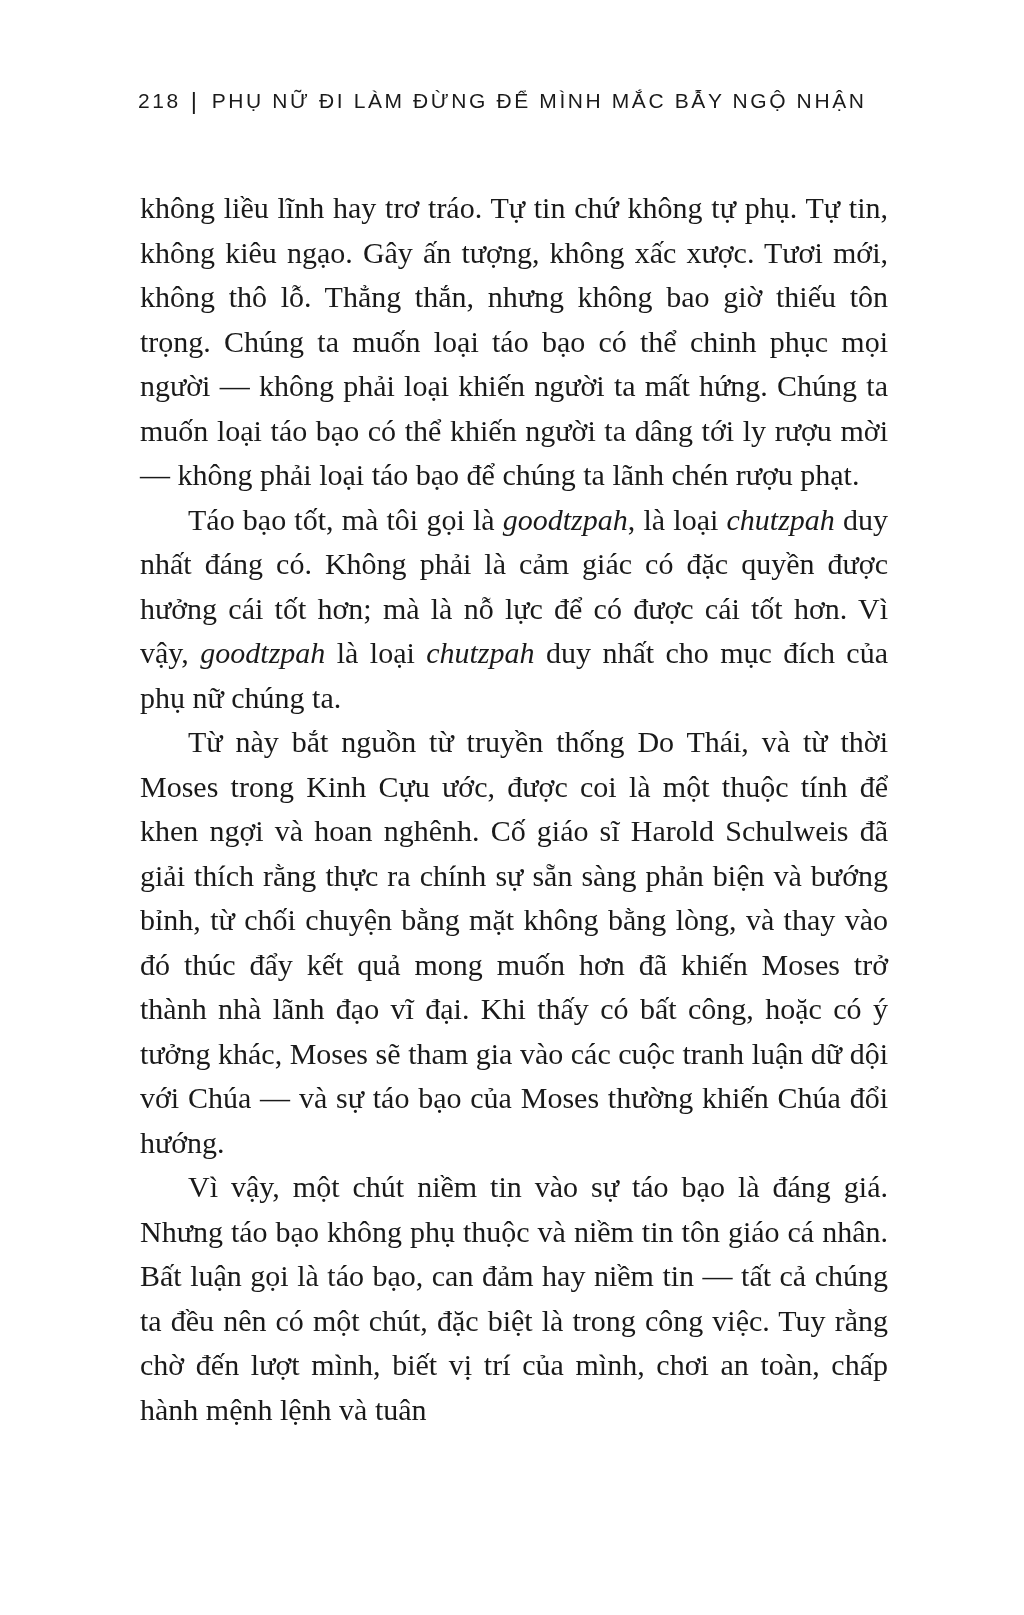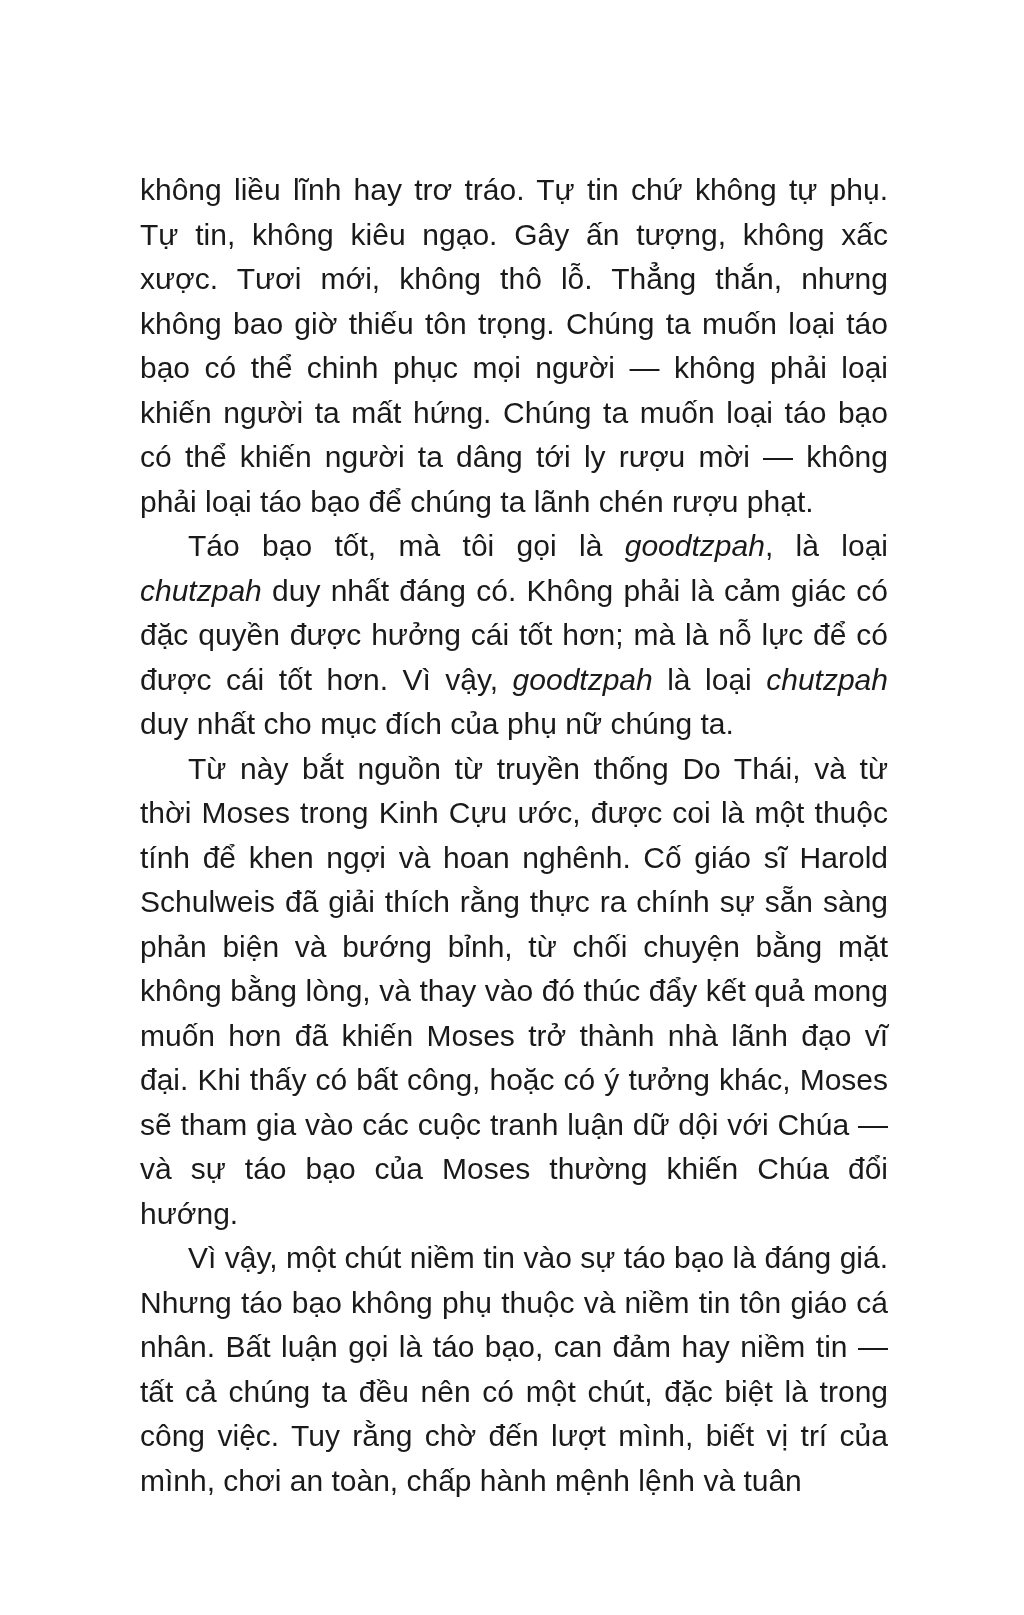--- a/index.html
+++ b/index.html
@@ -29,42 +29,47 @@
   .page-header .sep {
     display: inline-block;
     margin: 0 12px 0 10px;
     font-weight: 300;
     transform: translateY(1px);
     font-size: 24px;
   }
   .page-body {
     position: absolute;
     left: 140px;
-    top: 168px;
+    top: 186px;
     width: 748px;
-    font-family: Liberation Sans, sans-serif;
+    font-family: Liberation Serif, serif;
     font-size: 30px;
     line-height: 44.5px;
     text-align: justify;
     color: var(--ink, #1a1a1a);
   }
   .page-body p {
     text-indent: 48px;
     margin: 0;
   }
   .page-body p.continuation {
     text-indent: 0;
   }
   .italic { font-style: italic; }
 </style>
 </head>
 <body>
 
 <div class="page">
 
+  <div class="page-header">
+    <span>218</span>
+    <span class="sep">|</span>
+    <span>PHỤ NỮ ĐI LÀM ĐỪNG ĐỂ MÌNH MẮC BẪY NGỘ NHẬN</span>
+  </div>
 
   <div class="page-body">
     <p class="continuation">không liều lĩnh hay trơ tráo. Tự tin chứ không tự phụ. Tự tin, không kiêu ngạo. Gây ấn tượng, không xấc xược. Tươi mới, không thô lỗ. Thẳng thắn, nhưng không bao giờ thiếu tôn trọng. Chúng ta muốn loại táo bạo có thể chinh phục mọi người — không phải loại khiến người ta mất hứng. Chúng ta muốn loại táo bạo có thể khiến người ta dâng tới ly rượu mời — không phải loại táo bạo để chúng ta lãnh chén rượu phạt.</p>
     <p><span>Táo bạo tốt, mà tôi gọi là </span><span class="italic">goodtzpah</span><span>, là loại </span><span class="italic">chutzpah</span><span> duy nhất đáng có. Không phải là cảm giác có đặc quyền được hưởng cái tốt hơn; mà là nỗ lực để có được cái tốt hơn. Vì vậy, </span><span class="italic">goodtzpah</span><span> là loại </span><span class="italic">chutzpah</span><span> duy nhất cho mục đích của phụ nữ chúng ta.</span></p>
     <p>Từ này bắt nguồn từ truyền thống Do Thái, và từ thời Moses trong Kinh Cựu ước, được coi là một thuộc tính để khen ngợi và hoan nghênh. Cố giáo sĩ Harold Schulweis đã giải thích rằng thực ra chính sự sẵn sàng phản biện và bướng bỉnh, từ chối chuyện bằng mặt không bằng lòng, và thay vào đó thúc đẩy kết quả mong muốn hơn đã khiến Moses trở thành nhà lãnh đạo vĩ đại. Khi thấy có bất công, hoặc có ý tưởng khác, Moses sẽ tham gia vào các cuộc tranh luận dữ dội với Chúa — và sự táo bạo của Moses thường khiến Chúa đổi hướng.</p>
     <p>Vì vậy, một chút niềm tin vào sự táo bạo là đáng giá. Nhưng táo bạo không phụ thuộc và niềm tin tôn giáo cá nhân. Bất luận gọi là táo bạo, can đảm hay niềm tin — tất cả chúng ta đều nên có một chút, đặc biệt là trong công việc. Tuy rằng chờ đến lượt mình, biết vị trí của mình, chơi an toàn, chấp hành mệnh lệnh và tuân</p>
   </div>
 
 </div>
 

